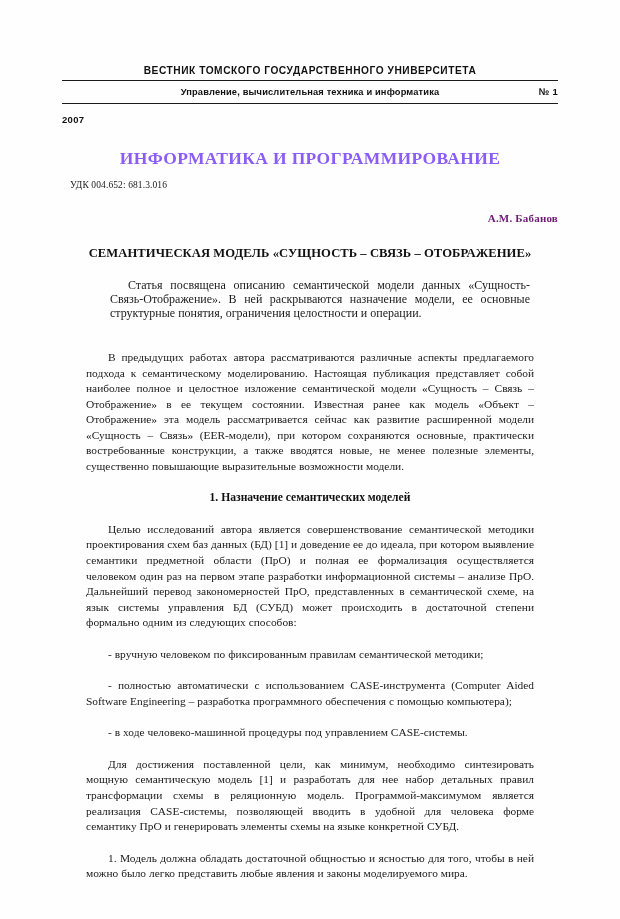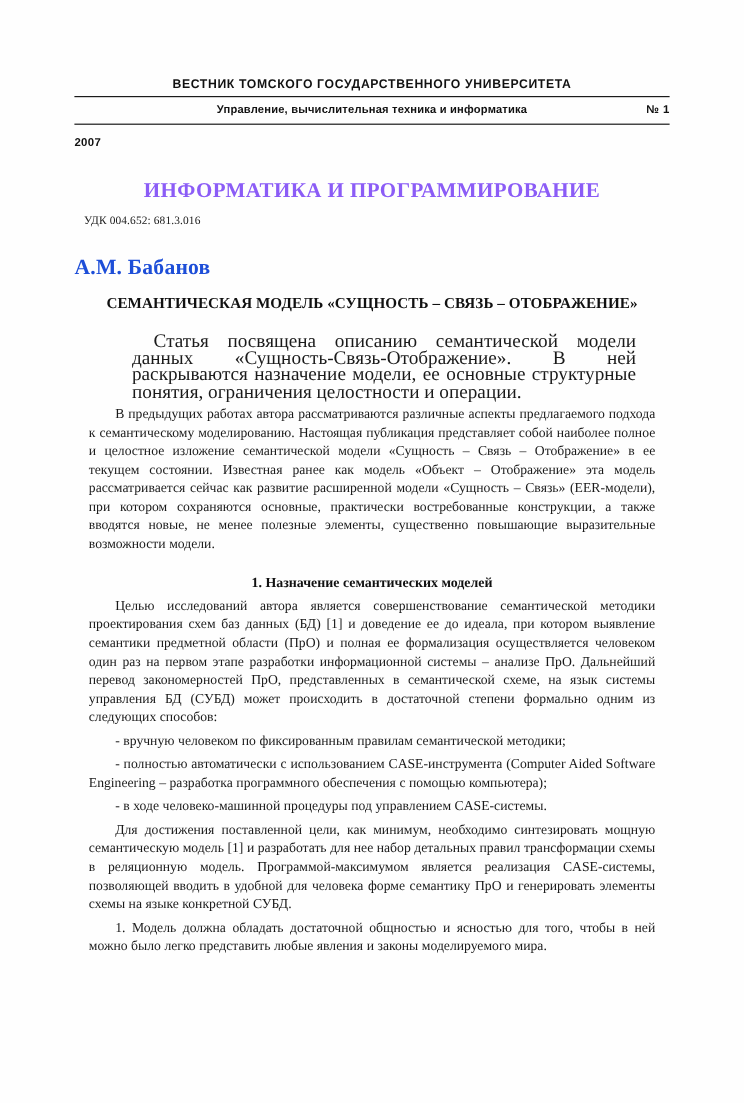--- a/index.html
+++ b/index.html
@@ -120,25 +120,25 @@
     letter-spacing: 0.1px;
     color: #1a1a1a;
   }
 
   
   .author {
     position: absolute;
     left: 62px;
     top: 212px;
     width: 496px;
-    text-align: left;
-    font-weight: bold;
-    font-size: 18px;
+    text-align: right;
+    font-weight: bold;
+    font-size: 11px;
     letter-spacing: 0.2px;
-    color: #1d4ed8;
+    color: #701a75;
   }
 
   
   .article-title {
     position: absolute;
     left: 62px;
     top: 246px;
     width: 496px;
     text-align: center;
     font-weight: bold;
@@ -149,38 +149,38 @@
     transform: scaleX(0.995);
     transform-origin: center top;
   }
 
   
   .abstract {
     position: absolute;
     left: 110px;
     top: 278px;
     width: 420px;
-    font-size: 16px;
+    font-size: 12px;
     line-height: 14.2px;
     text-align: justify;
     text-indent: 18px;
     color: #1a1a1a;
     hyphens: manual;
   }
 
   
   .body-col {
     position: absolute;
     left: 70px;
     top: 334px;
     width: 480px;
   }
 
   p.para {
-    margin: 4px;
+    margin: 16px;
     font-size: 11.4px;
     line-height: 15.55px;
     text-align: justify;
     text-indent: 22px;
     color: #1a1a1a;
     word-spacing: 0.1px;
   }
   p.para.bullet {
     text-indent: 22px;
   }

